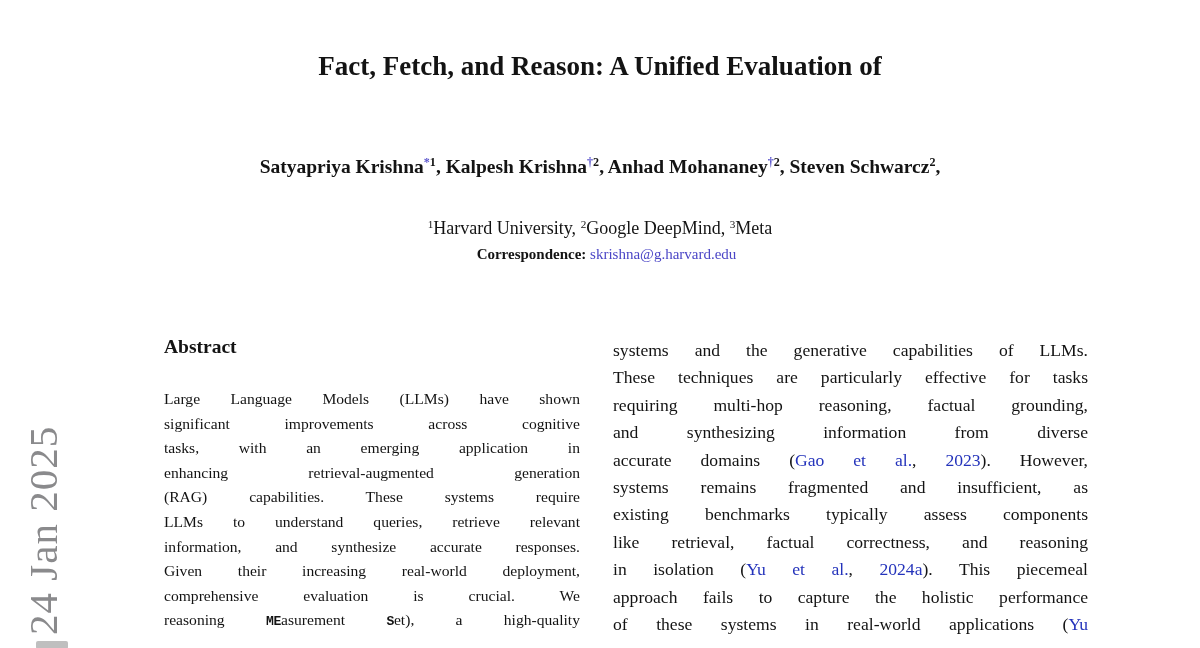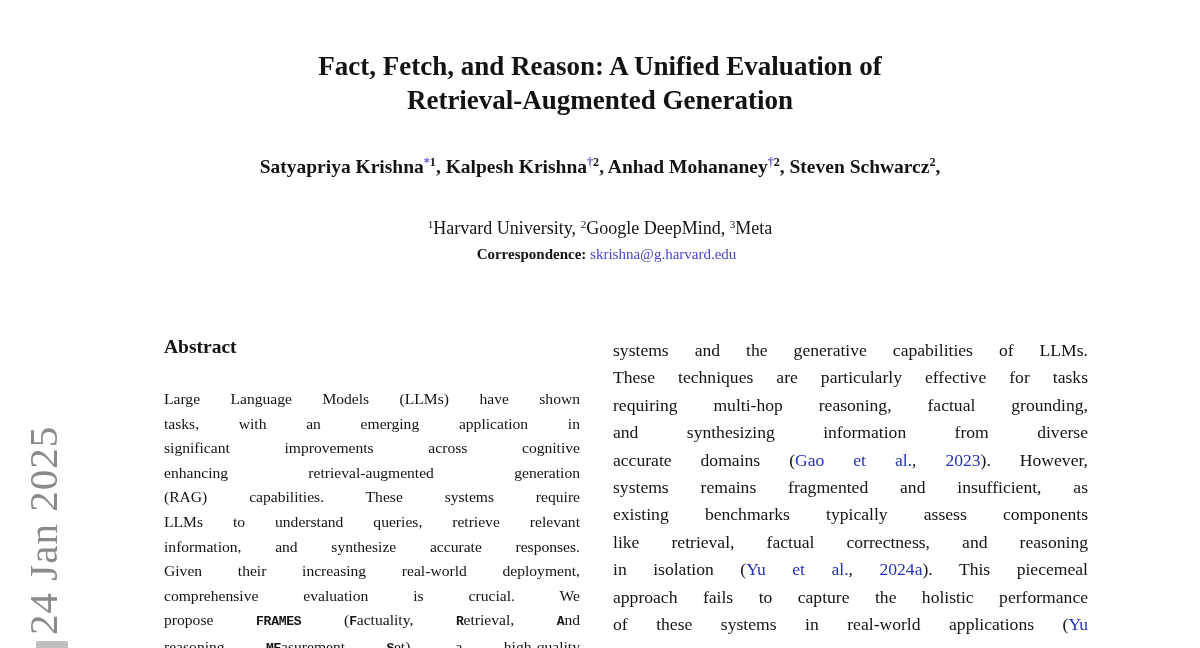--- a/index.html
+++ b/index.html
@@ -95,48 +95,46 @@
 </head>
 <body>
 
 <div class="page">
 
   <div class="sidebar-date">24 Jan 2025</div>
   <div class="sidebar-fragment"></div>
 
   <div class="paper-title">
     <div>Fact, Fetch, and Reason: A Unified Evaluation of</div>
-    <div>Retrieval-Augmented Generation</div>
   </div>
 
   <div class="authors-block">
     <div><span>Satyapriya Krishna</span><span class="seg-sup seg-lm">*</span><span class="seg-sup">1</span><span>, Kalpesh Krishna</span><span class="seg-sup seg-lm">†</span><span class="seg-sup">2</span><span>, Anhad Mohananey</span><span class="seg-sup seg-lm">†</span><span class="seg-sup">2</span><span>, Steven Schwarcz</span><span class="seg-sup">2</span><span>,</span></div>
   </div>
 
   <div class="affiliation-line"><span class="seg-sup">1</span><span>Harvard University, </span><span class="seg-sup">2</span><span>Google DeepMind, </span><span class="seg-sup">3</span><span>Meta</span></div>
 
   <div class="correspondence-line">
     <span class="label">Correspondence:</span>
     <span> </span>
     <span class="email">skrishna@g.harvard.edu</span>
   </div>
 
   <div class="left-col">
     <div class="abstract-heading">Abstract</div>
     <div class="abstract-body">
         <div class="jline"><span>Large Language Models (LLMs) have shown</span></div>
+        <div class="jline"><span>significant improvements across cognitive</span></div>
         <div class="jline"><span>tasks, with an emerging application in</span></div>
-        <div class="jline"><span>significant improvements across cognitive</span></div>
         <div class="jline"><span>enhancing retrieval-augmented generation</span></div>
         <div class="jline"><span>(RAG) capabilities. These systems require</span></div>
         <div class="jline"><span>LLMs to understand queries, retrieve relevant</span></div>
         <div class="jline"><span>information, and synthesize accurate responses.</span></div>
         <div class="jline"><span>Given their increasing real-world deployment,</span></div>
         <div class="jline"><span>comprehensive evaluation is crucial. We</span></div>
-        <div class="jline"><span>propose </span><span class="seg-m">FRAMES</span><span> (</span><span class="seg-m">F</span><span>actuality, </span><span class="seg-m">R</span><span>etrieval, </span><span class="seg-m">A</span><span>nd</span></div>
         <div class="jline"><span>reasoning </span><span class="seg-m">ME</span><span>asurement </span><span class="seg-m">S</span><span>et), a high-quality</span></div>
       </div>
   </div>
 
   <div class="right-col">
       <div class="jline"><span>systems and the generative capabilities of LLMs.</span></div>
       <div class="jline"><span>These techniques are particularly effective for tasks</span></div>
       <div class="jline"><span>requiring multi-hop reasoning, factual grounding,</span></div>
       <div class="jline"><span>and synthesizing information from diverse</span></div>
       <div class="jline"><span>accurate domains (</span><span class="seg-l">Gao et al.</span><span>, </span><span class="seg-l">2023</span><span>). However,</span></div>

